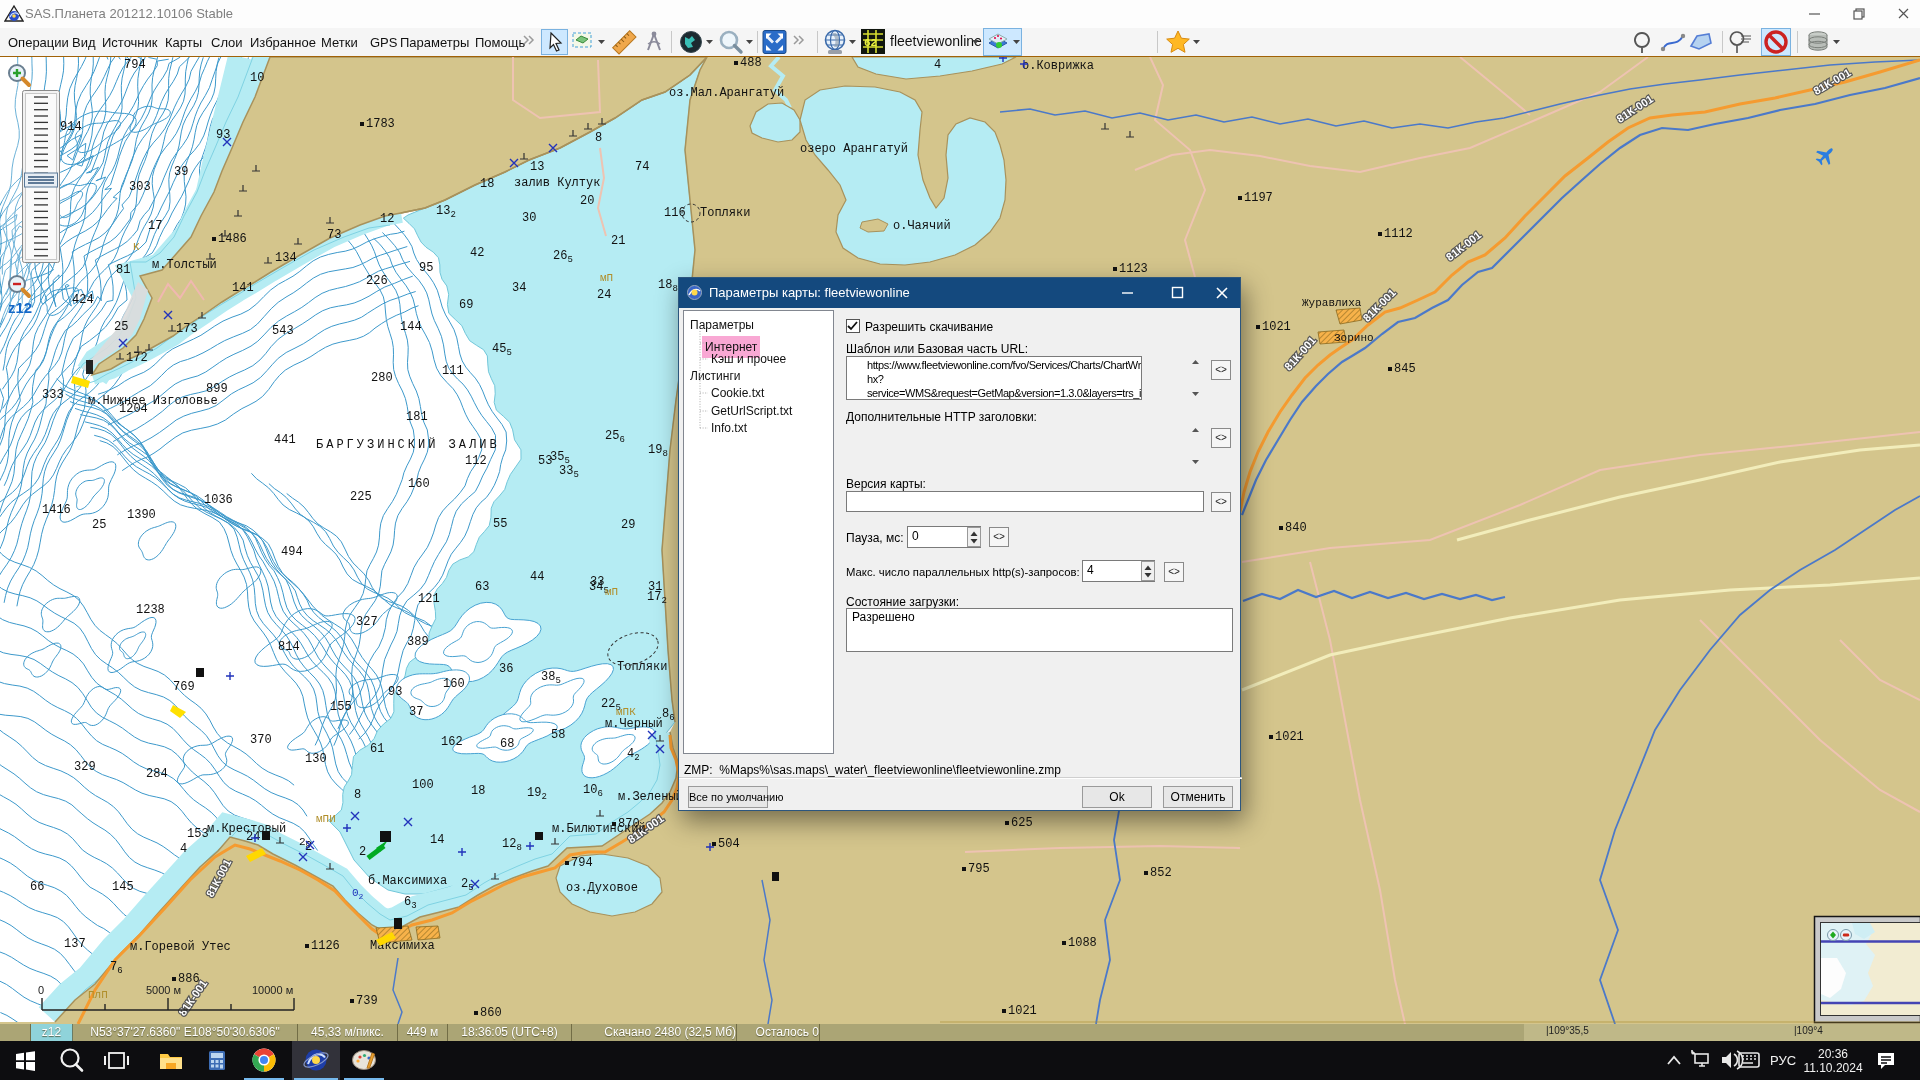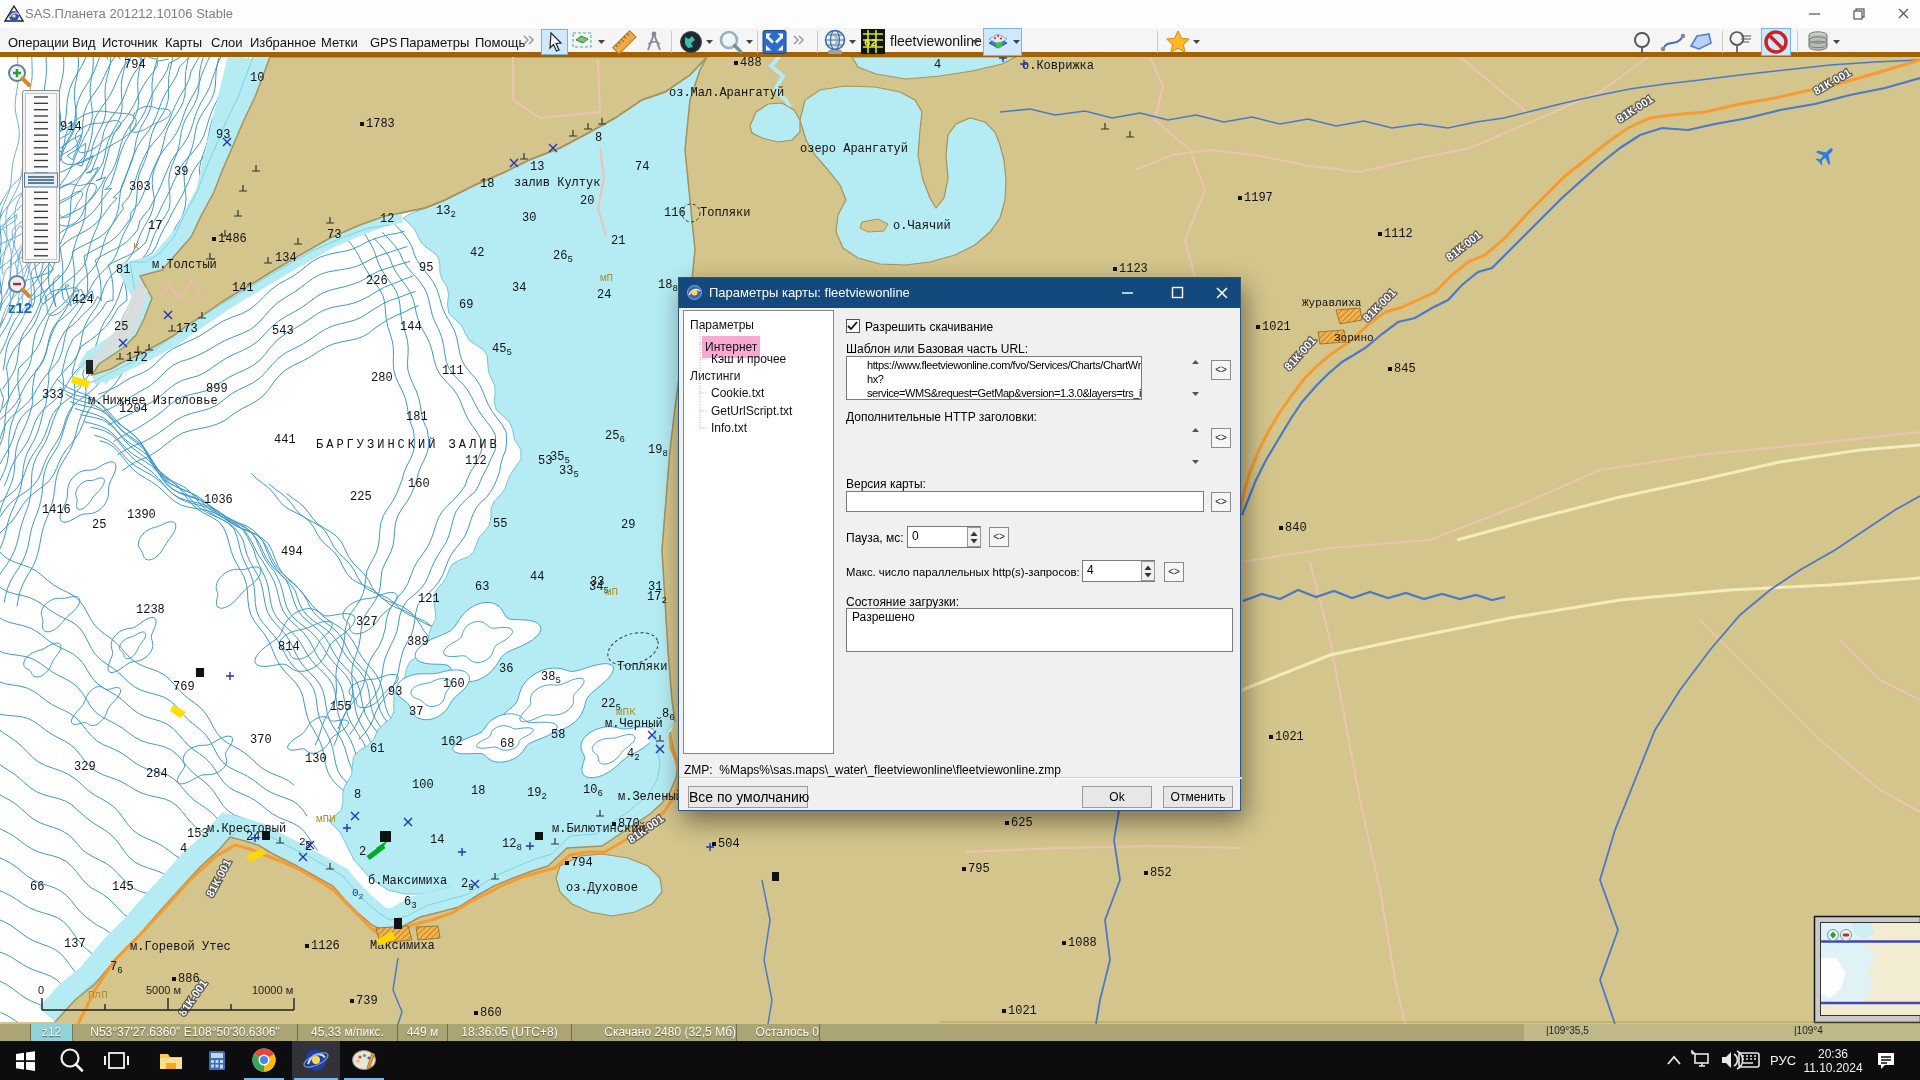--- a/index.html
+++ b/index.html
@@ -1,17 +1,17 @@
 <!DOCTYPE html>
 <html><head><meta charset="utf-8"><style>
 *{margin:0;padding:0;box-sizing:border-box}
 body{width:1920px;height:1080px;overflow:hidden;font-family:"Liberation Sans",sans-serif;background:#fff;position:relative}
 .titlebar{position:absolute;left:0;top:0;width:1920px;height:28px;background:#fdfdfd}
 .titlebar .ttext{position:absolute;left:25px;top:6px;font-size:13px;color:#7f7f7f}
-.menubar{position:absolute;left:0;top:28px;width:1920px;height:29px;background:#f5f5f5;border-bottom:5px solid #a16207}
+.menubar{position:absolute;left:0;top:28px;width:1920px;height:29px;background:#f5f5f5;border-bottom:1px solid #a16207}
 .menubar span.mi{position:absolute;top:7px;font-size:13px;color:#111}
 .map{position:absolute;left:0;top:57px;width:1920px;height:967px;overflow:hidden}
 .dlg{position:absolute;left:678px;top:277px;width:563px;height:534px;background:#f0f0f0;border:1px solid #2c567e;box-shadow:4px 10px 24px rgba(0,0,0,.45)}
 .dlg-title{position:absolute;left:0;top:0;width:100%;height:30px;background:#14497e;color:#fff;font-size:13px;line-height:30px}
 .dlg-title .cap{position:absolute;left:30px;top:0}
 .tree{position:absolute;left:4px;top:32px;width:151px;height:444px;background:#fff;border:1px solid #828790;font-size:12px;color:#111}
 .ti{position:absolute;white-space:nowrap}
 .lbl{position:absolute;font-size:12px;color:#000;white-space:nowrap}
 .tbox{position:absolute;background:#fff;border:1px solid #7a7a7a;font-size:12px;color:#000;overflow:hidden;white-space:nowrap}
 .tsm{font-size:11px;letter-spacing:-0.4px}
@@ -706,21 +706,21 @@
     <div class="tbox" style="left:403px;top:282px;width:73px;height:22px;padding:2px 4px">4</div>
     <div style="position:absolute;left:462px;top:283px;width:14px;height:20px;background:#f0f0f0;border:1px solid #999"><svg width="12" height="20">
         <path d="M2.5,8 l3.5,-4.5 3.5,4.5 Z" fill="#333"></path>
         <path d="M2.5,11 l3.5,4.5 3.5,-4.5 Z" fill="#333"></path>
       </svg></div>
     <div class="sbtn" style="left:485px;top:284px">&lt;&gt;</div>
     <span class="lbl" style="left:167px;top:317px">Состояние загрузки:</span>
     <div class="tbox" style="left:167px;top:330px;width:387px;height:44px;padding:1px 5px">Разрешено</div>
     <span class="lbl" style="left:5px;top:485px">ZMP:&nbsp;&nbsp;%Maps%\sas.maps\_water\_fleetviewonline\fleetviewonline.zmp</span>
     <div style="position:absolute;left:0;top:499px;width:563px;height:2px;border-top:1px solid #cfcfcf;border-bottom:1px solid #fff"></div>
-    <div class="btn" style="left:9px;top:508px;width:120px;height:22px;line-height:21px;font-size:14px;white-space:nowrap">Все по умолчанию</div>
+    <div class="btn" style="left:9px;top:508px;width:80px;height:22px;line-height:21px;font-size:11px;white-space:nowrap">Все по умолчанию</div>
     <div class="btn" style="left:403px;top:508px;width:70px;height:22px;line-height:21px">Ok</div>
     <div class="btn" style="left:484px;top:508px;width:70px;height:22px;line-height:21px">Отменить</div>
   </div>
 <div class="sb">
     <div class="cell" style="left:0px;width:31px;"></div>
     <div class="cell" style="left:31px;width:42px;background:#8fd3da;text-align:center">z12</div>
     <div class="cell" style="left:73px;width:225px;text-align:center">N53°37'27.6360" E108°50'30.6306"</div>
     <div class="cell" style="left:298px;width:100px;text-align:center">45,33 м/пикс.</div>
     <div class="cell" style="left:398px;width:50px;text-align:center">449 м</div>
     <div class="cell" style="left:448px;width:124px;text-align:center">18:36:05 (UTC+8)</div>

